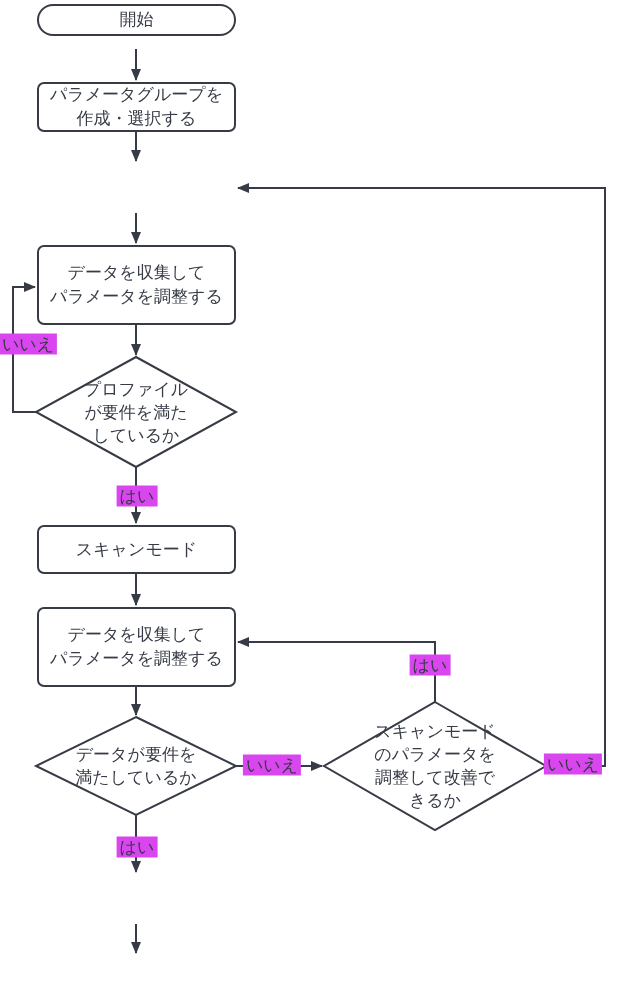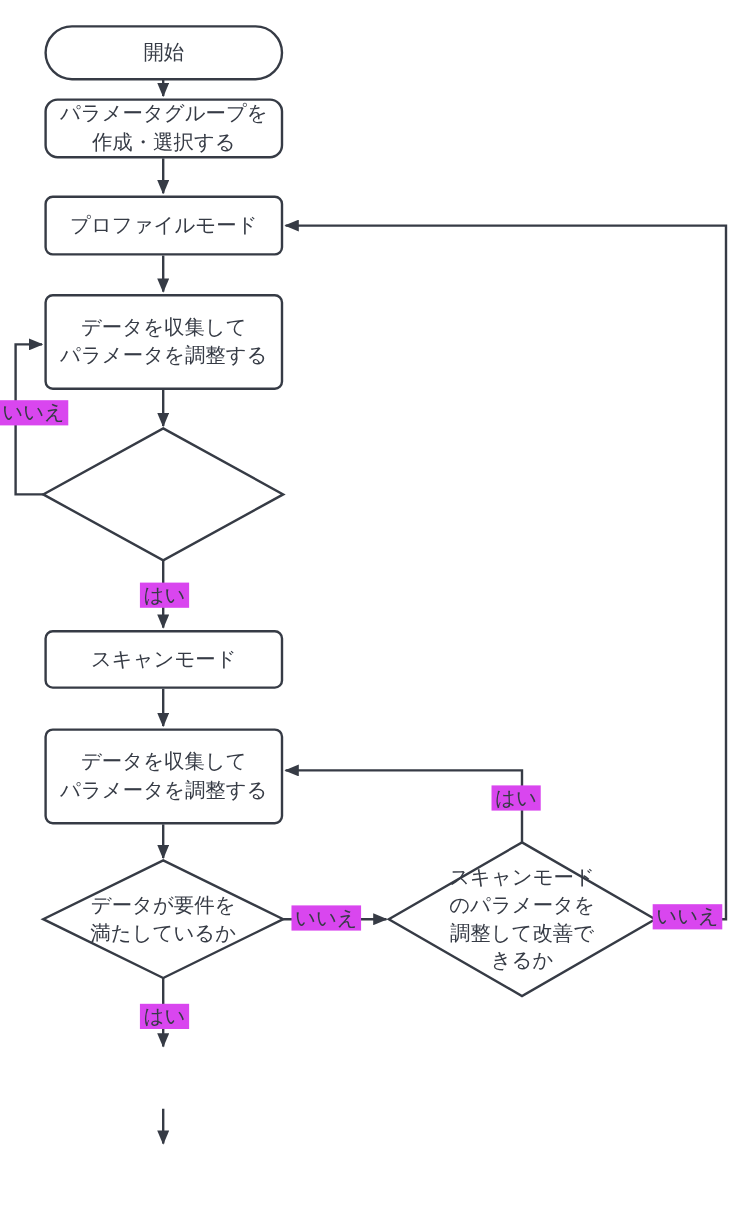--- a/index.html
+++ b/index.html
@@ -89,37 +89,39 @@
 
     <path class="wire" d="M435 702 L435 642 L238 642" marker-end="url(#arrow)"></path>
 
     <path class="wire" d="M546 766 L605 766 L605 188 L238 188" marker-end="url(#arrow)"></path>
 
     <polygon class="diamond" points="136,357 236,412 136,467 36,412"></polygon>
     <polygon class="diamond" points="136,717 236,766 136,815 36,766"></polygon>
     <polygon class="diamond" points="435,702 546,766 435,830 324,766"></polygon>
   </svg>
 
-  <div class="node terminator" style="left:37px; top:21px; width:199px; height:46px;">開始</div>
+  <div class="node terminator" style="left:37px; top:4px; width:199px; height:32px;">開始</div>
 
-  <div class="node" style="left:37px; top:82px; width:199px; height:50px;border-radius:11px;">パラメータグループを
+  <div class="node" style="left:37px; top:82px; width:199px; height:50px;">パラメータグループを
 作成・選択する</div>
 
-  <div class="node" style="left:37px; top:163px; width:199px; height:50px;">プロファイルモード</div>
 
   <div class="node" style="left:37px; top:245px; width:199px; height:80px;">データを収集して
 パラメータを調整する</div>
 
   <div class="node" style="left:37px; top:525px; width:199px; height:49px;">スキャンモード</div>
 
   <div class="node" style="left:37px; top:607px; width:199px; height:80px;">データを収集して
 パラメータを調整する</div>
 
 
 
+  <div class="dtext" style="left:136px; top:412px;">プロファイル
+が要件を満た
+しているか</div>
 
   <div class="dtext" style="left:136px; top:766px;">データが要件を
 満たしているか</div>
 
   <div class="dtext" style="left:435px; top:766px;">スキャンモード
 のパラメータを
 調整して改善で
 きるか</div>
 
   <div class="elabel" style="left:28px; top:344px;">いいえ</div>

